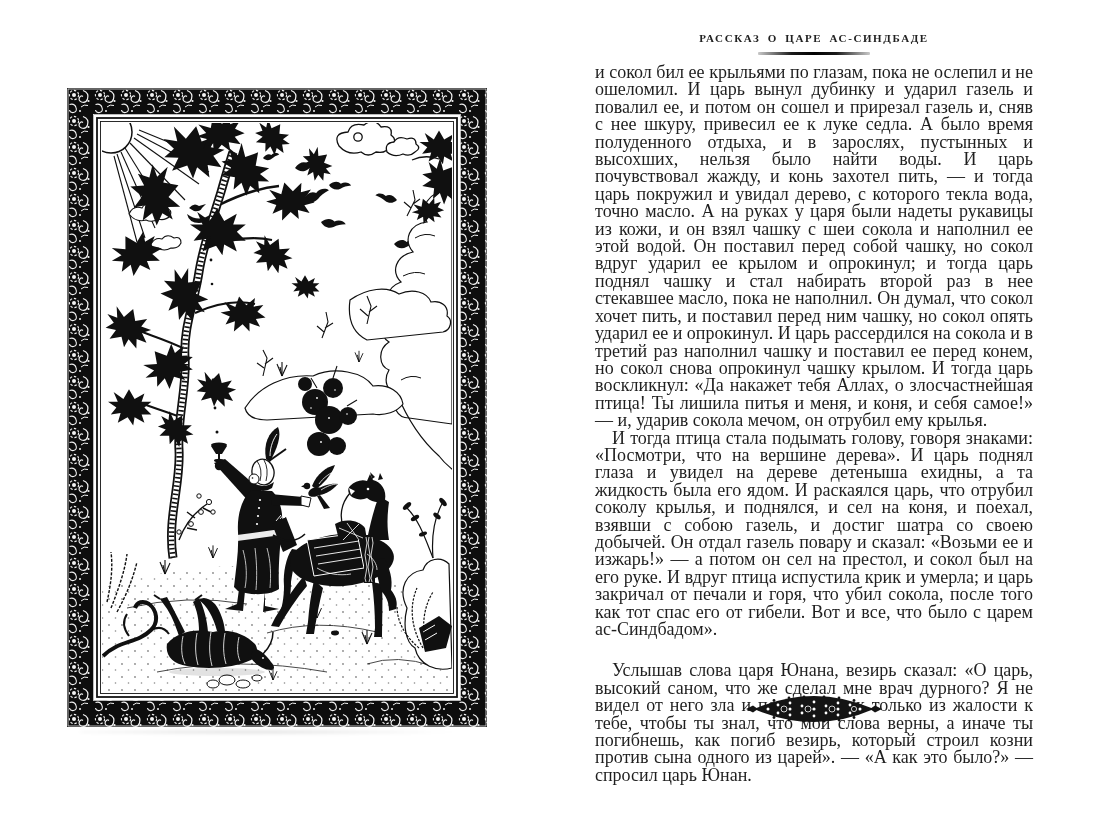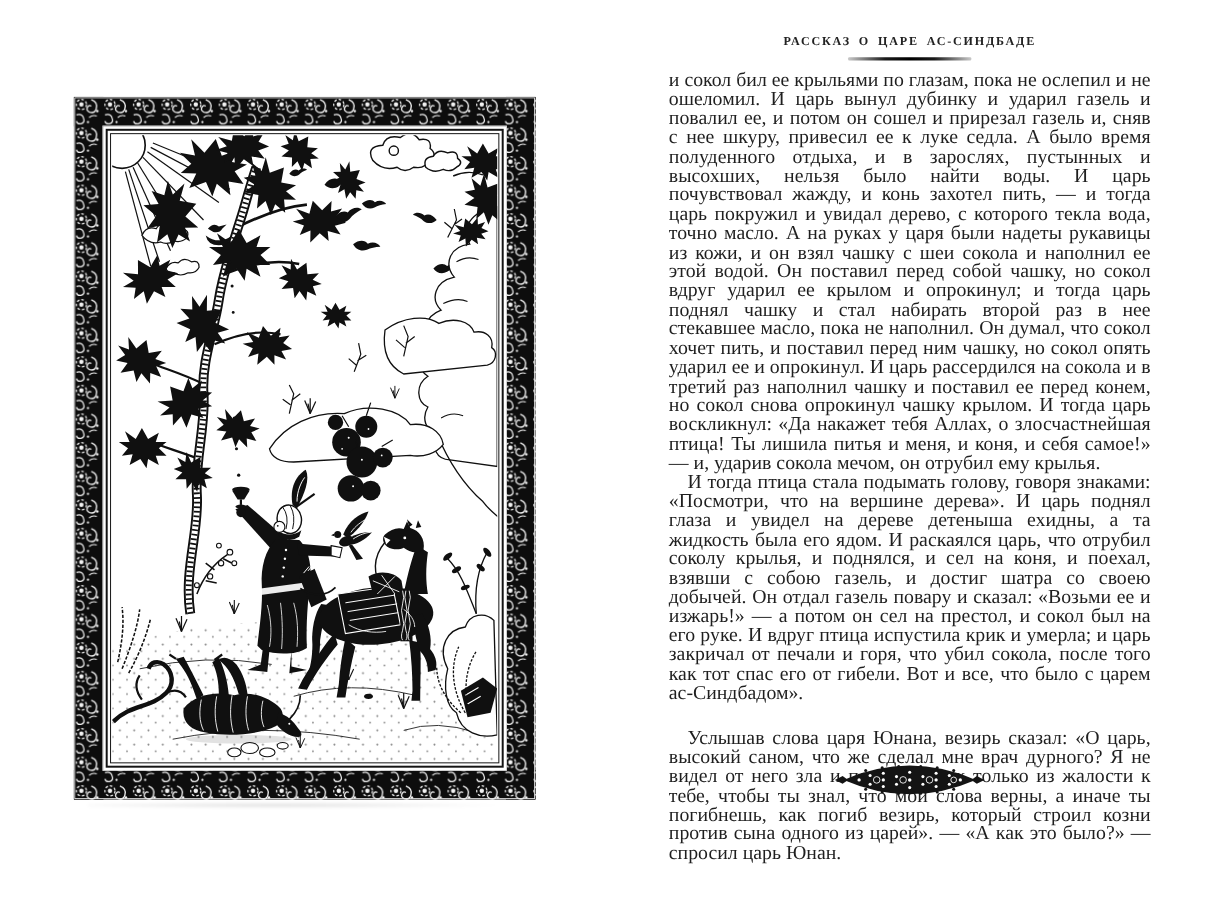--- a/index.html
+++ b/index.html
@@ -6,21 +6,21 @@
   body{width:1100px;height:825px;overflow:hidden;background:#fff;}
   .spread{position:relative;width:1100px;height:825px;background:#ffffff;
           font-family:"Liberation Serif","DejaVu Serif",serif;color:#1f1f1f;}
   
   .plate{position:absolute;left:67px;top:88px;width:420px;height:639px;}
   .plate svg{display:block;width:100%;height:100%;}
   .scan-shadow{position:absolute;left:80px;top:729px;width:380px;height:6px;
                background:radial-gradient(ellipse at 45% 50%, rgba(0,0,0,.12), rgba(0,0,0,0) 70%);
                filter:blur(1.5px);}
   
-  .text-col{position:absolute;left:608px;top:28px;width:438px;height:780px;}
+  .text-col{position:absolute;left:595px;top:28px;width:438px;height:780px;}
   .running-head{margin:4px 0 0 0;text-align:center;font-weight:bold;
                 font-size:11px;letter-spacing:1.6px;word-spacing:3px;color:#222;}
   .head-rule{width:112px;height:3px;margin:8px auto 9px auto;border-radius:1px;
              background:linear-gradient(90deg,#c9c9c9 0%,#1a1a1a 30%,#000 50%,#1a1a1a 70%,#c9c9c9 100%);}
   .body-text p{margin:0;font-size:18px;line-height:17.4px;text-align:justify;
                text-indent:17px;color:#1f1f1f;}
   .body-text p.first{text-indent:0;}
   .body-text p.gap{margin-top:24px;}
   .tailpiece{position:absolute;top:666px;left:50%;transform:translateX(-50%);}
 </style>

